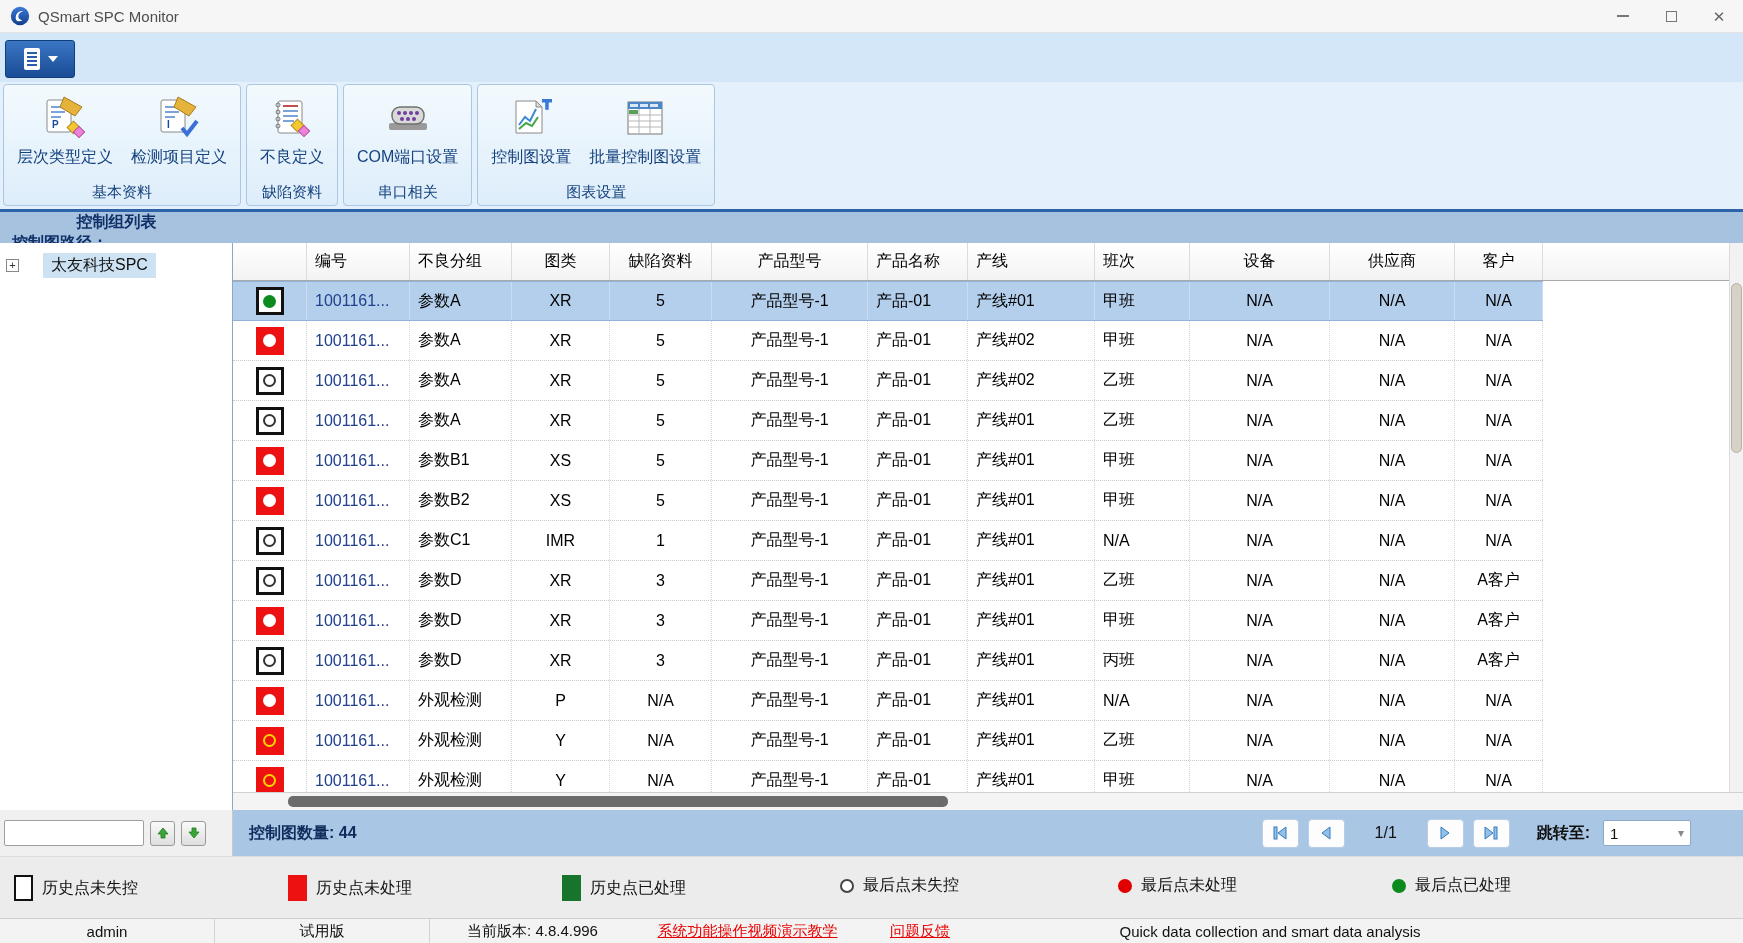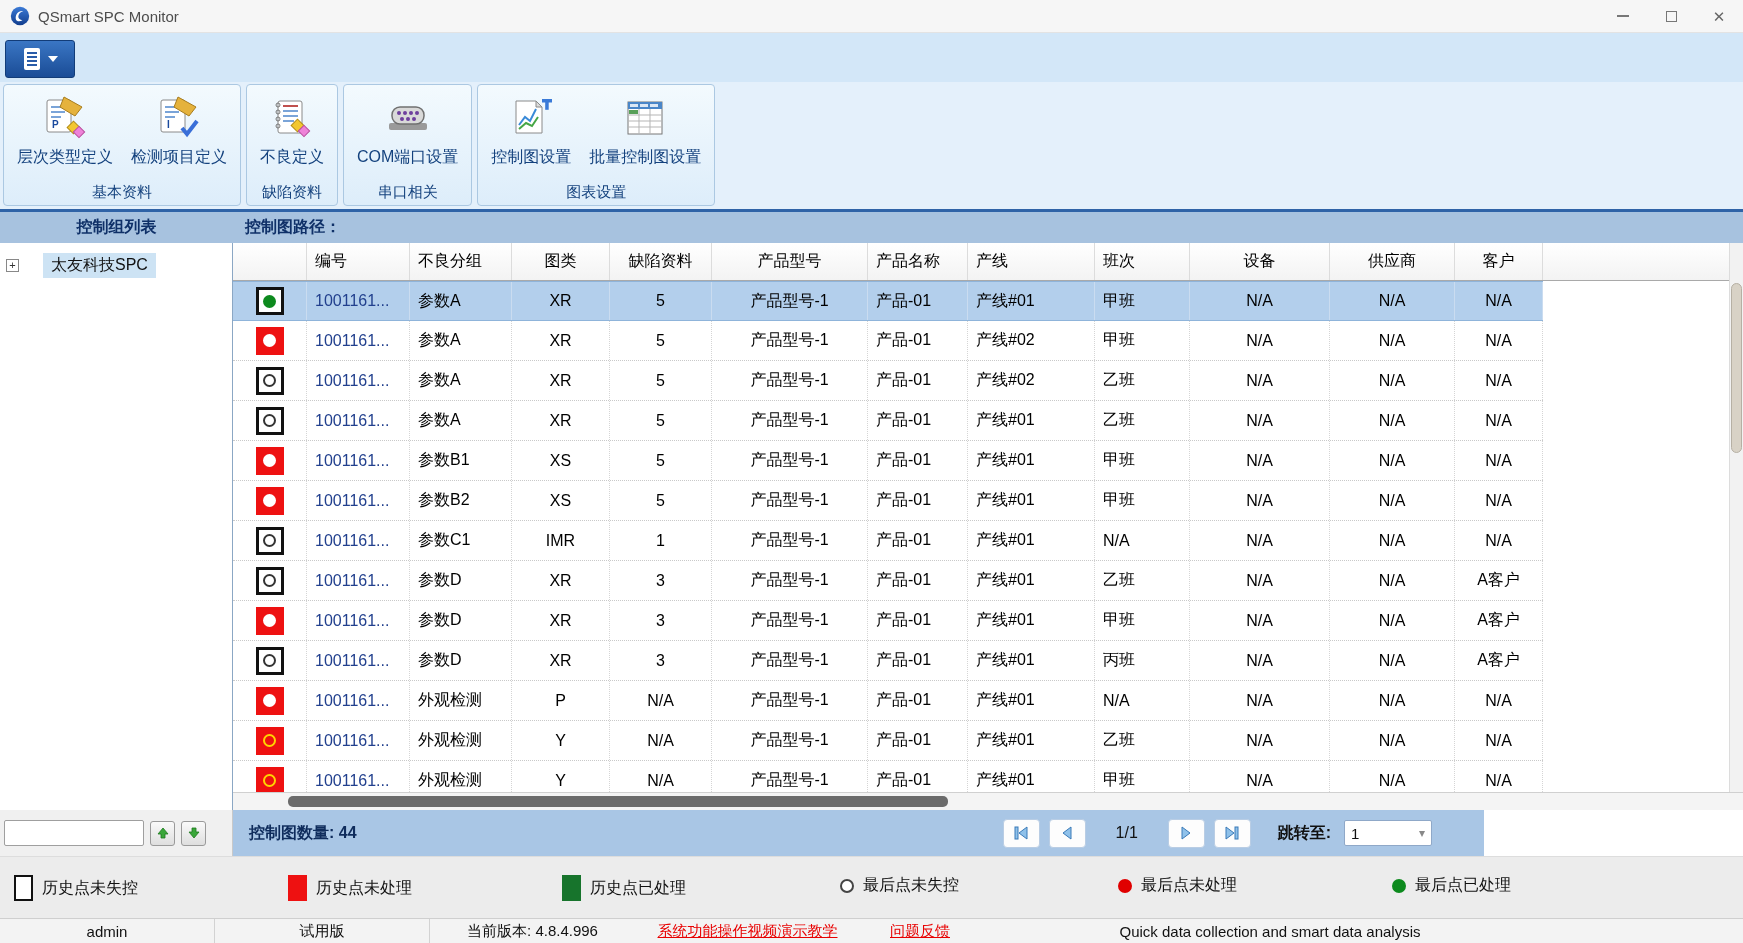--- a/index.html
+++ b/index.html
@@ -28,21 +28,21 @@
   
   .ribbon { position:absolute; left:0; top:82px; width:1743px; height:130px; background:#e4f0fb; border-bottom:3px solid #2f63a7; display:flex; align-items:stretch; padding:2px 3px 3px 3px; gap:5px; }
   .rgroup { border:1px solid #abc8e2; border-radius:4px; background:linear-gradient(#f3fafe,#ddedfa); display:flex; flex-direction:column; }
   .rbtn-row { flex:1; display:flex; align-items:flex-start; padding:4px 4px 0 4px; }
   .rbtn { display:flex; flex-direction:column; align-items:center; padding:2px 9px; }
   .rbtn .ricon { width:46px; height:46px; margin:4px 0 6px 0; }
   .rbtn .rlabel { color:#14427e; font-size:16px; white-space:nowrap; }
   .rgroup-label { height:24px; text-align:center; color:#14427e; font-size:15px; line-height:22px; }
 
   
-  .pathbar { position:absolute; left:0; top:212px; width:1743px; height:31px; background:#a7c2df; display:flex; align-items:center; }
+  .pathbar { position:absolute; left:0; top:212px; width:1743px; height:31px; background:#a7c2df; display:flex; align-items:flex-start;flex-direction:column; }
   .pathbar .left-title { width:233px; text-align:center; color:#0f3068; font-weight:bold; font-size:16px; }
   .path-label { color:#0f3068; font-weight:bold; font-size:16px; margin-left:12px; }
   .path-value { color:#2153c0; font-size:15px; margin-left:14px; }
 
   
   .sidebar { position:absolute; left:0; top:243px; width:233px; height:567px; background:#fff; border-right:1px solid #8ba7c4; }
   .tree-node { display:flex; align-items:center; margin:10px 0 0 6px; }
   .expander { width:13px; height:13px; border:1px solid #888; background:#fff; color:#333; font-size:11px; line-height:11px; text-align:center; }
   .tree-label { margin-left:24px; background:#cde3f4; padding:2px 8px; font-size:16px; color:#111; }
 
@@ -65,21 +65,21 @@
   .ci-white { background:#fff; }
   .ci-outline { background:transparent; border:2px solid #333; }
   .ci-yellow { background:transparent; border:2px solid #ffd400; }
 
   .vscroll { position:absolute; right:0; top:0; width:14px; bottom:18px; background:#f2f2f2; border-left:1px solid #dcdcdc; }
   .vthumb { position:absolute; left:1px; width:11px; top:40px; height:170px; background:#d8d2c6; border:1px solid #b6b0a4; border-radius:6px; }
   .hscroll { position:absolute; left:0; right:0; bottom:0; height:18px; background:#f4f4f4; border-top:1px solid #d0d0d0; }
   .hthumb { position:absolute; left:55px; top:3px; width:660px; height:11px; background:#6b6b6b; border-radius:5px; }
 
   
-  .bottom-band { position:absolute; left:0; top:810px; width:1484px; height:46px; display:flex; }
+  .bottom-band { position:absolute; left:0; top:810px; width:1743px; height:46px; display:flex; }
   .band-left { width:233px; background:#f0f0f0; border-right:1px solid #c9c9c9; display:flex; align-items:center; padding-left:4px; gap:6px; }
   .filter-input { width:140px; height:26px; background:#fff; border:1px solid #9f9f9f; border-radius:2px; font-size:14px; padding:0 6px; }
   .spin-btn { width:25px; height:25px; background:linear-gradient(#fafafa,#dedede); border:1px solid #9a9a9a; border-radius:3px; display:flex; align-items:center; justify-content:center; }
   .band-right { flex:1; background:#a9c6e5; display:flex; align-items:center; }
   .count-label { color:#0f2c5c; font-weight:bold; font-size:16px; margin-left:16px; }
   .pager { margin-left:auto; display:flex; align-items:center; margin-right:52px; gap:9px; }
   .pg-btn { width:37px; height:29px; background:#fdfdfd; border:1px solid #b9cde4; border-radius:4px; display:flex; align-items:center; justify-content:center; }
   .page-indicator { width:64px; text-align:center; font-size:16px; color:#111; }
   .jump-label { color:#101010; font-weight:bold; font-size:16px; margin:0 4px 0 18px; }
   .jump-select { width:88px; height:26px; background:#fff; border:1px solid #8fa8c8; border-radius:2px; display:flex; align-items:center; padding:0 6px; font-size:15px; color:#111; }

